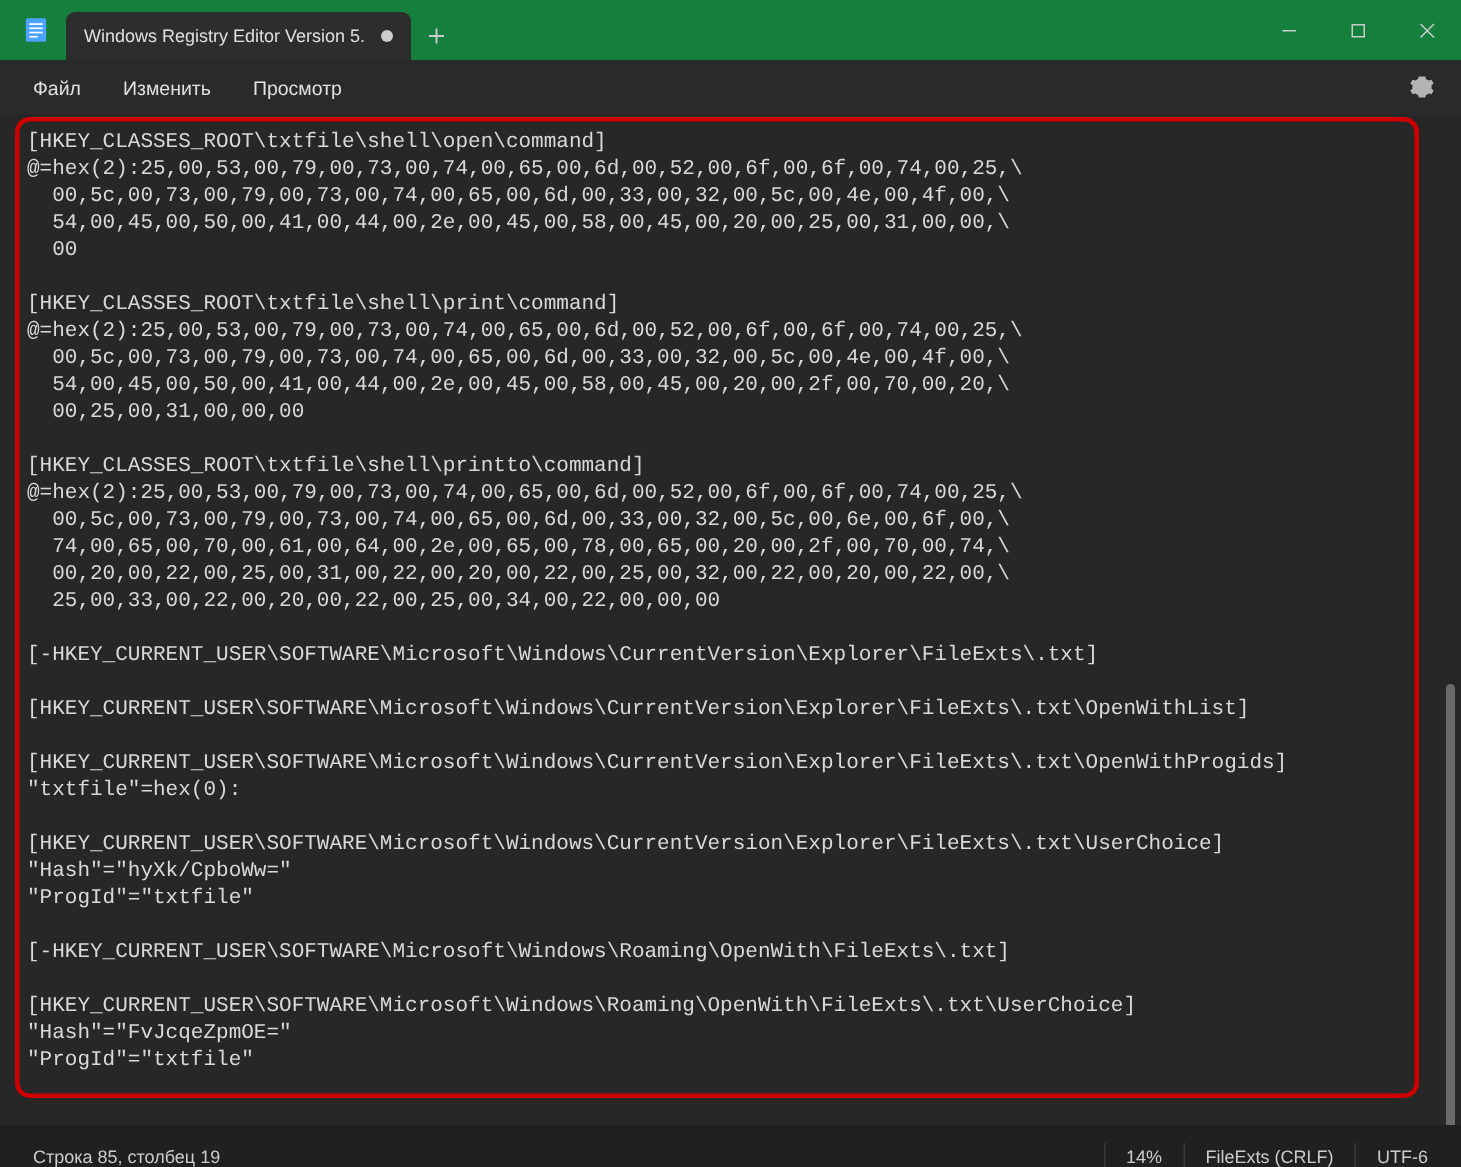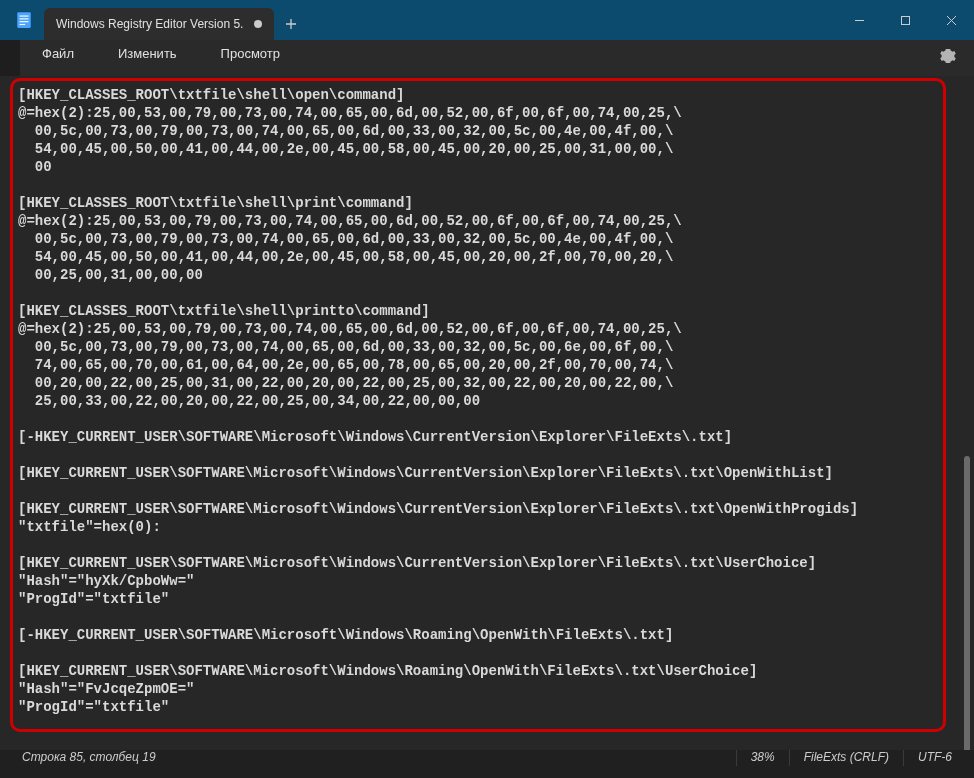--- a/index.html
+++ b/index.html
@@ -7,21 +7,21 @@
   body {
     background: #1e1e1e;
     font-family: "Segoe UI", sans-serif;
     color: #cccccc;
     font-size: 13px;
     display: flex;
     flex-direction: column;
   }
   .titlebar {
     height: 40px;
-    background: #0c4a6e;
+    background: #15803d;
     display: flex;
     align-items: center;
     padding-left: 8px;
     -webkit-user-select: none;
     user-select: none;
     justify-content: center;
   }
   .app-icon {
     width: 20px; height: 20px;
     display: flex; align-items: center; justify-content: center;
@@ -54,38 +54,36 @@
   }
   .win-btn {
     width: 46px; height: 100%;
     display: flex; align-items: center; justify-content: center;
     color: #ccc;
   }
   .win-btn svg { width: 11px; height: 11px; }
   .menubar {
     height: 36px;
     background: #2a2a2a;
-    display: flex; 
+    display: flex; align-items: center;
     padding: 0 10px;
-    gap: 20px;
-    margin-left: 20px;
+    gap: 4px;
   }
   .menu-item {
     padding: 6px 12px; border-radius: 4px;
     color: #e0e0e0; font-size: 13px; cursor: default;
   }
   .menubar .spacer { flex: 1; }
   .gear { width: 32px; height: 32px; display:flex; align-items:center; justify-content:center; color:#ccc; }
   .editor-wrap {
     flex: 1;
     position: relative;
     padding: 4px 20px 4px 10px;
     background: #272727;
     overflow: hidden;
-    font-weight: bold;
   }
   .highlight-box {
     position: absolute;
     top: 2px; left: 10px;
     width: 936px;
     height: 654px;
     border: 3px solid #d10000;
     border-radius: 10px;
     pointer-events: none;
   }
@@ -102,24 +100,23 @@
   .scrollbar {
     position: absolute;
     right: 4px; top: 380px;
     width: 6px; height: 300px;
     background: #6a6a6a;
     border-radius: 3px;
   }
   .statusbar {
     height: 28px;
     background: #202020;
-    display: flex; align-items: flex-start;
+    display: flex; align-items: flex-end;
     font-size: 12px; color: #cccccc;
     padding: 0 8px;
-    font-style: italic;
   }
   .statusbar .cell { padding: 0 14px; }
   .statusbar .sep { width:1px; height:16px; background:#3a3a3a; }
   .statusbar .flex { flex: 1; }
 </style>
 </head>
 <body>
 
 <div class="titlebar">
   <span class="app-icon">
@@ -208,18 +205,18 @@
 "Hash"="FvJcqeZpmOE="
 "ProgId"="txtfile"</pre>
   <div class="highlight-box"></div>
   <div class="scrollbar"></div>
 </div>
 
 <div class="statusbar">
   <div class="cell">Строка 85, столбец 19</div>
   <div class="flex"></div>
   <div class="sep"></div>
-  <div class="cell">38%</div>
+  <div class="cell">14%</div>
   <div class="sep"></div>
   <div class="cell">FileExts (CRLF)</div>
   <div class="sep"></div>
   <div class="cell">UTF-6</div>
 </div>
 
 </body></html>

